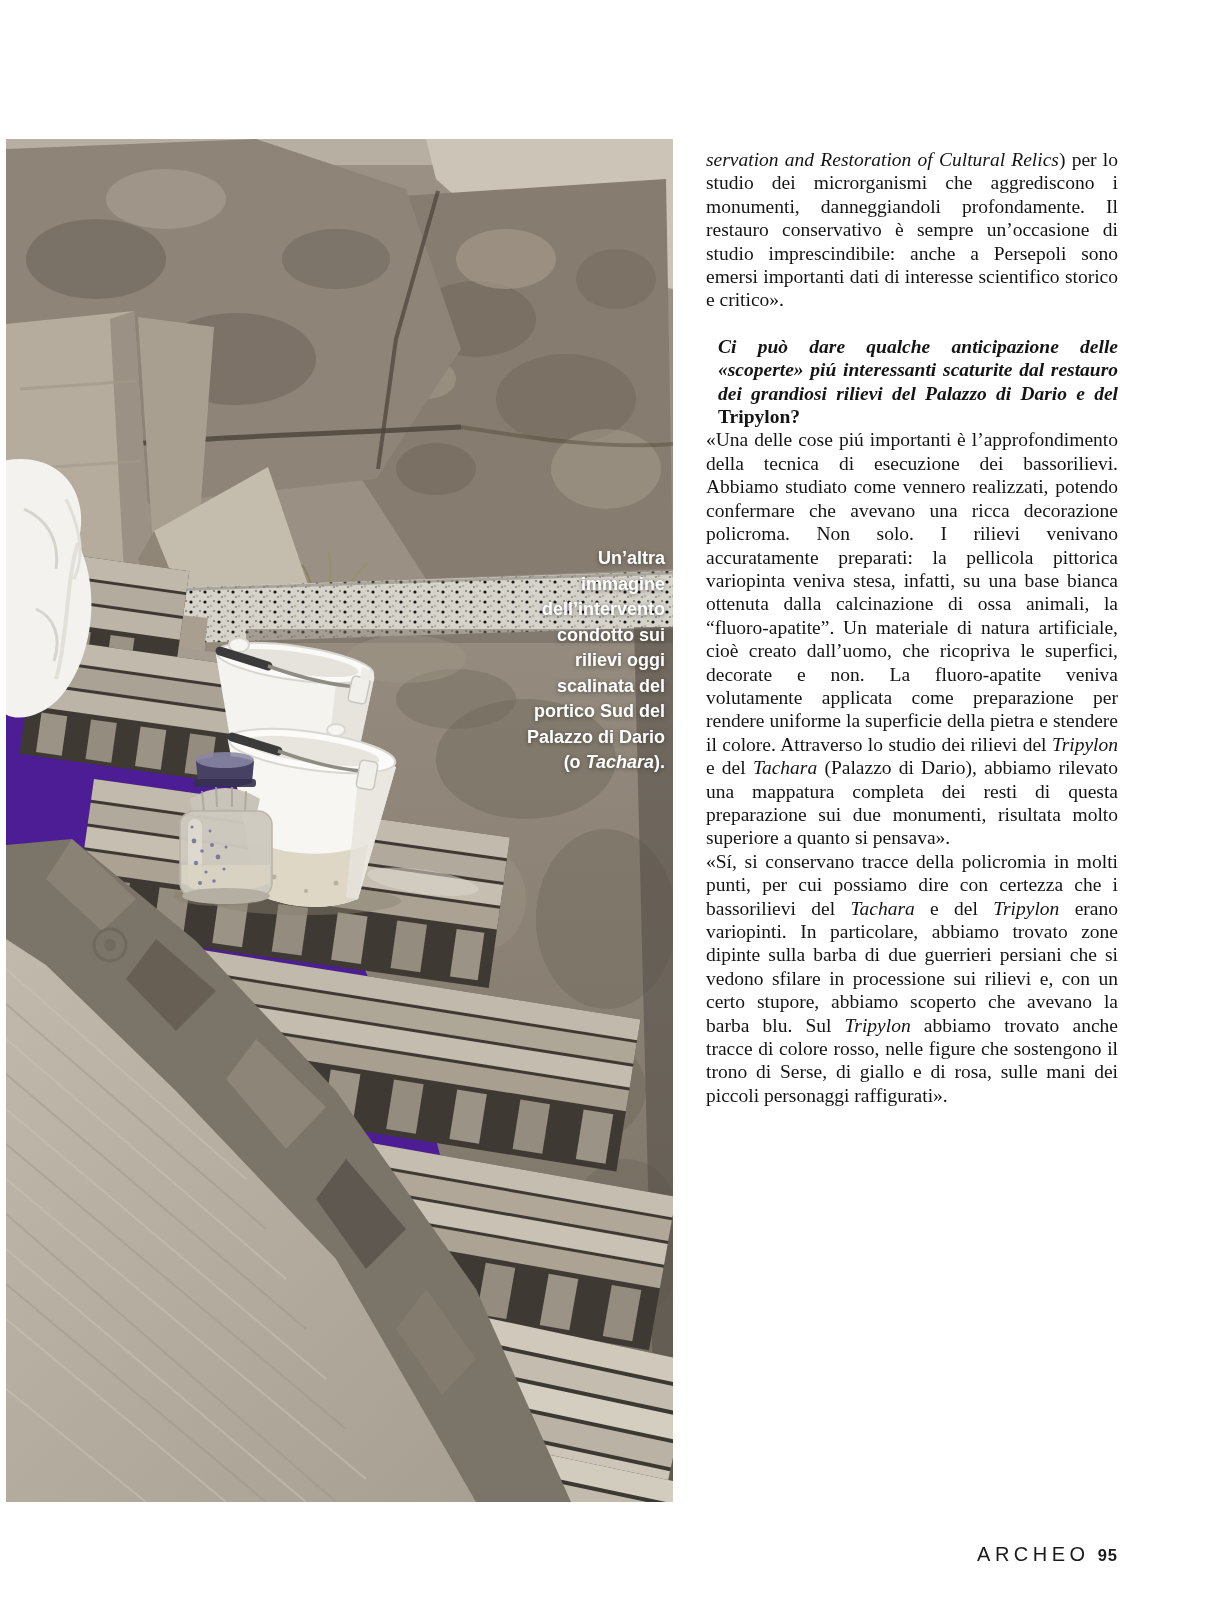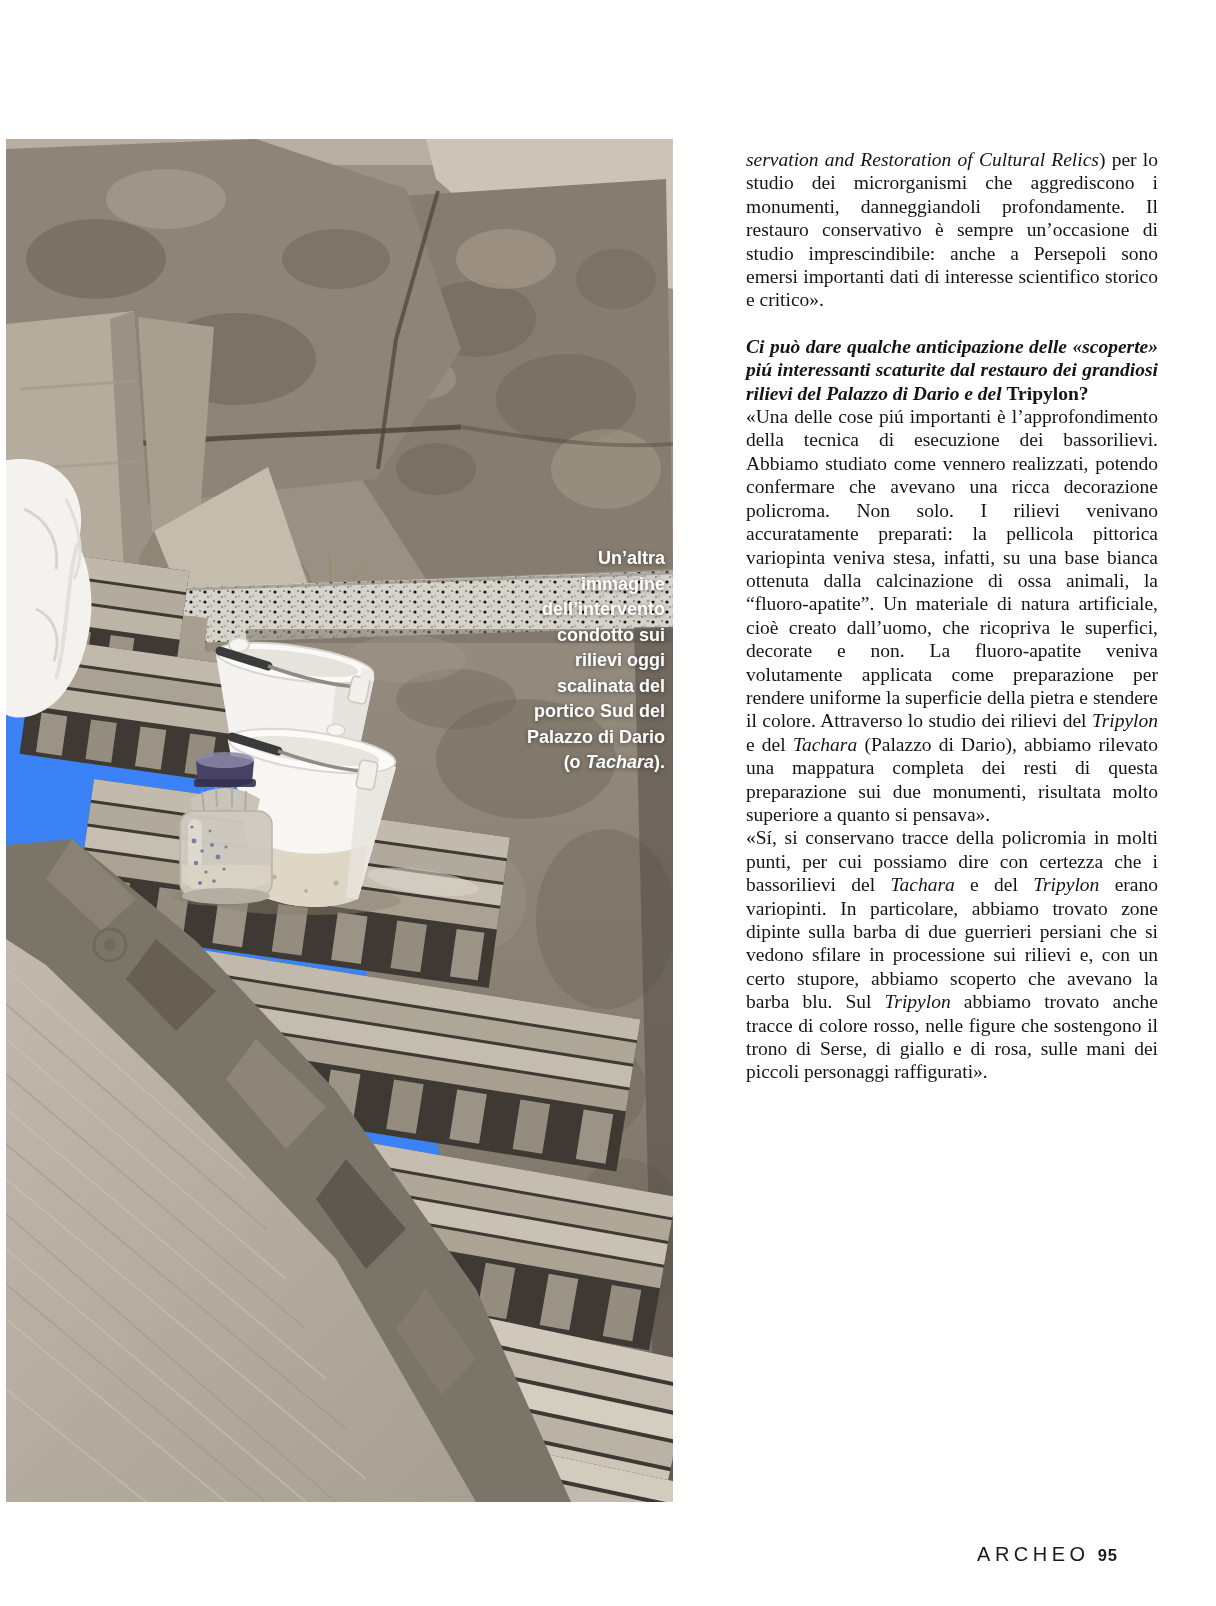--- a/index.html
+++ b/index.html
@@ -3,38 +3,38 @@
 <meta charset="utf-8">
 <style>
   html,body{margin:0;padding:0;}
   body{
     width:1216px;height:1606px;position:relative;background:#ffffff;
     font-family:"Liberation Serif", serif;
     -webkit-font-smoothing:antialiased;
   }
   .photo{
     position:absolute;left:6px;top:139px;width:667px;height:1363px;
-    margin:0;overflow:hidden;background:#3b82f6;
+    margin:0;overflow:hidden;background:#4c1d95;
   }
   .photo svg{display:block;}
   .caption{
     position:absolute;top:407px;right:8px;width:230px;
     text-align:right;color:#ffffff;
     font-family:"Liberation Sans", sans-serif;font-weight:bold;
     font-size:18px;line-height:25.5px;
     text-shadow:0 1px 4px rgba(34,30,25,0.55);
   }
   .cap-line{white-space:nowrap;}
   .article{
-    position:absolute;left:746px;top:148px;width:412px;
+    position:absolute;left:706px;top:148px;width:412px;
     font-size:19.5px;line-height:23.4px;color:#141414;
     text-align:justify;
   }
   .para{margin:0;text-align:justify;hyphens:none;}
-  .para.question{margin-top:23px;}
+  .para.question{margin-top:23px;margin-left:12px;}
   .s-i{font-style:italic;}
   .s-b{font-weight:bold;}
   .s-bi{font-weight:bold;font-style:italic;}
   .pagefoot{
     position:absolute;top:1543px;right:98px;
     font-family:"Liberation Sans", sans-serif;color:#1a1a1a;
     white-space:nowrap;
   }
   .mag{font-size:20px;letter-spacing:4.5px;}
   .num{font-size:16.5px;font-weight:bold;margin-left:8px;letter-spacing:1px;}

